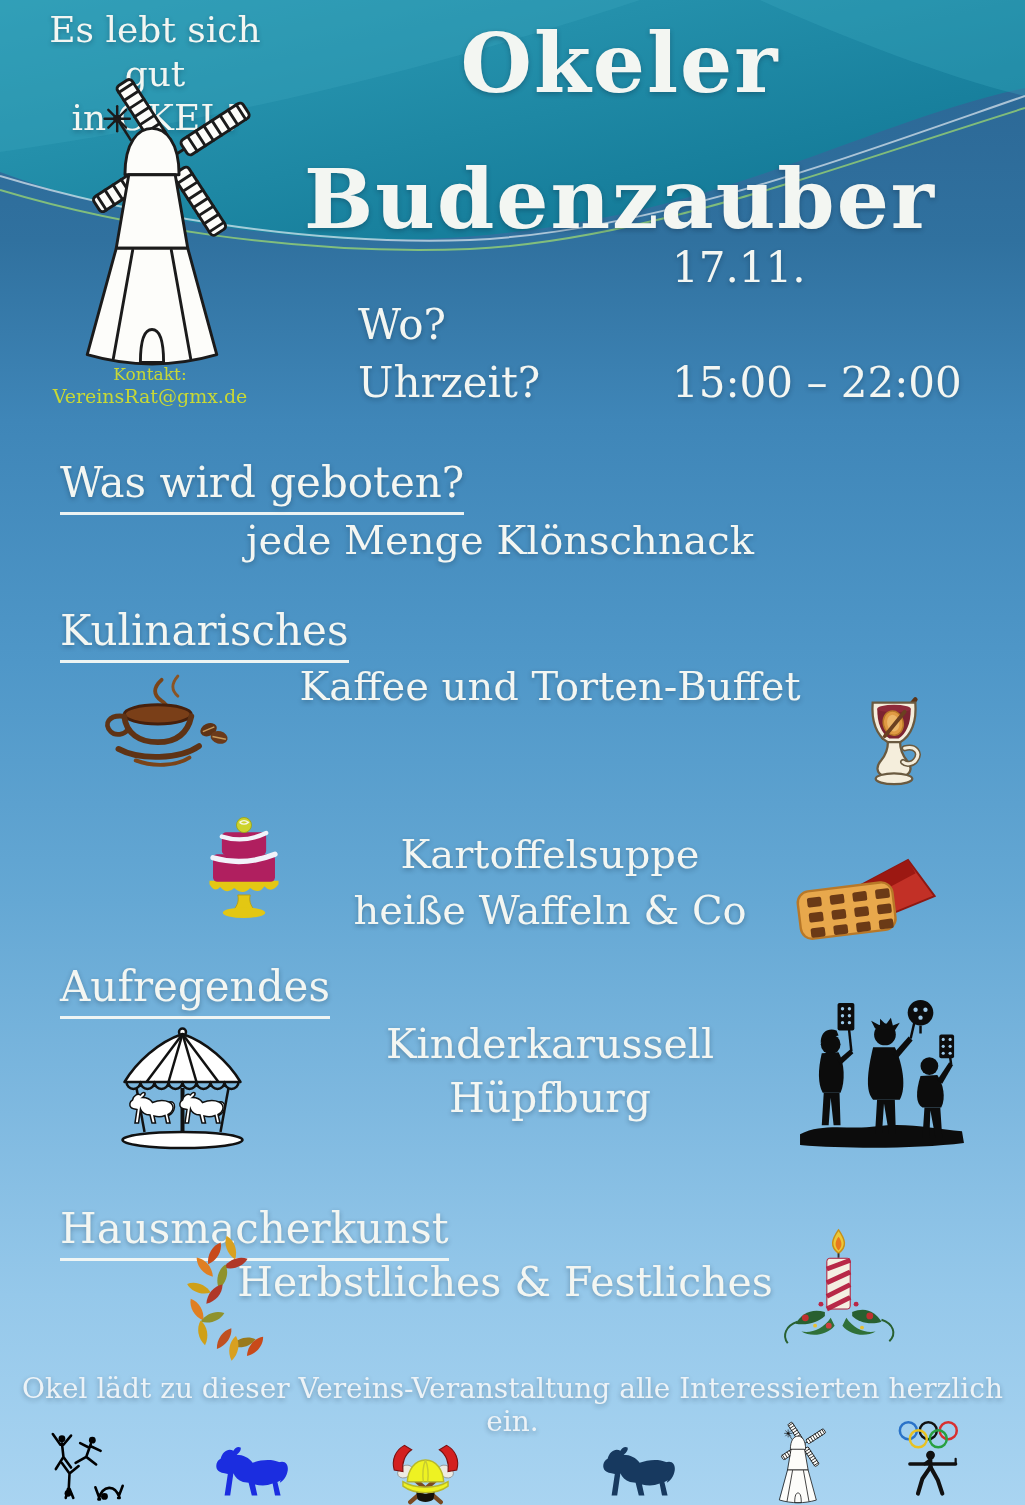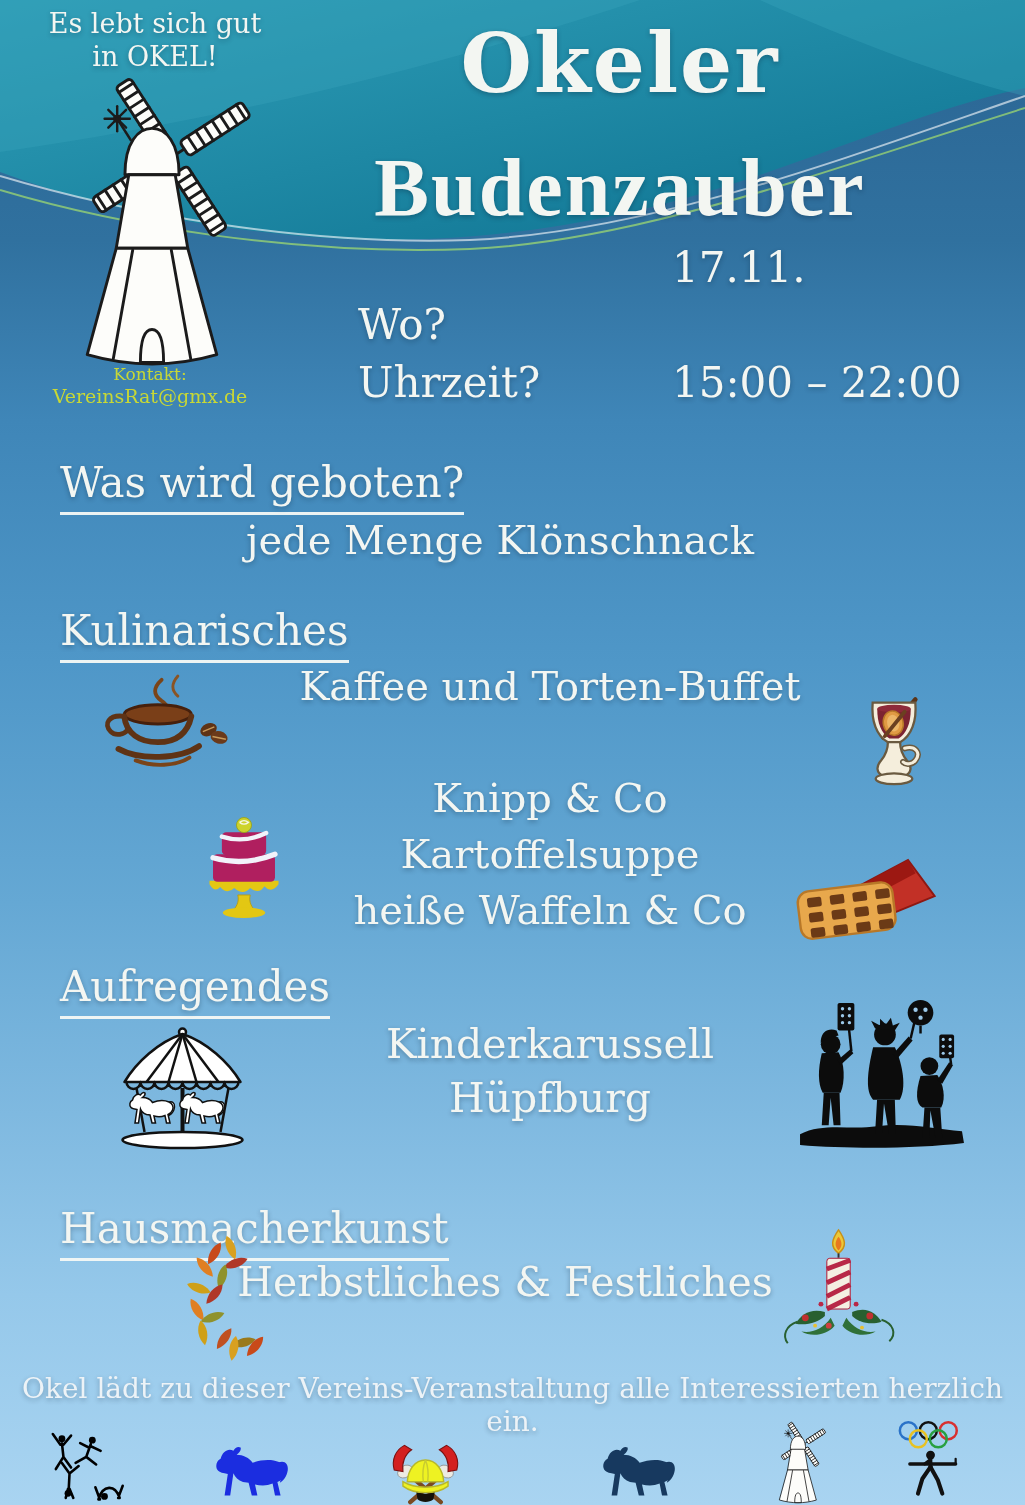--- a/index.html
+++ b/index.html
@@ -7,26 +7,26 @@
     position:relative; width:1025px; height:1505px; overflow:hidden;
     font-family:"DejaVu Serif","Liberation Serif",serif;
     color:#f3f6f2;
     background:linear-gradient(180deg,
       #2a6492 0%, #30719f 16%, #3f86b8 28%, #4f97c8 44%,
       #65a8d4 60%, #7fb9e0 74%, #95c8ea 86%, #a9d4f1 100%);
   }
   .abs{position:absolute;}
   .sh{text-shadow:0 2px 5px rgba(8,30,52,.32);}
   .center{text-align:center;}
-  .tagline{left:30px; top:8px; width:250px; font-size:27px; line-height:1.22;}
+  .tagline{left:30px; top:8px; width:250px; font-size:36px; line-height:1.22;}
   .contact{left:20px; top:364px; width:260px; color:#c8d835; line-height:1.25;}
   .contact .lbl{font-size:17px;}
   .contact .eml{font-size:19px;}
   .title-line{left:250px; width:740px; font-size:82px; font-weight:bold; letter-spacing:2px; line-height:1;}
-  .t1{top:22px;} .t2{top:147px;font-family:Liberation Serif, serif;}
+  .t1{top:22px;} .t2{top:158px;}
   .detail-label{left:358px; font-size:42px;}
   .detail-value{left:672px; font-size:42px;}
   .r0{top:243px;} .r1{top:300px;} .r2{top:358px;}
   .heading{font-size:42px;}
   .heading .u{display:inline-block; border-bottom:3px solid rgba(246,249,246,.95); padding-bottom:5px;}
   .h-offer{left:60px; top:458px;}
   .offer-sub{left:0; top:517px; width:1000px; font-size:40px;}
   .h-culinary{left:60px; top:606px;}
   .cul-item{left:150px; width:800px; font-size:40px;}
   .c0{top:663px;} .c1{top:719px;} .c2{top:775px;} .c3{top:831px;} .c4{top:887px;}
@@ -131,21 +131,20 @@
   <div class="abs detail-value r0 sh">17.11.</div>
   <div class="abs detail-label r1 sh">Wo?</div>
   <div class="abs detail-label r2 sh">Uhrzeit?</div>
   <div class="abs detail-value r2 sh">15:00 – 22:00</div>
 
   <div class="abs heading h-offer sh"><span class="u">Was wird geboten?</span></div>
   <div class="abs offer-sub center sh">jede Menge Klönschnack</div>
 
   <div class="abs cul-item c0 center sh">Kaffee und Torten-Buffet</div>
   <div class="abs heading h-culinary sh"><span class="u">Kulinarisches</span></div>
-  <div class="abs cul-item c2 center sh">Knipp &amp; Co</div>
   <div class="abs cul-item c3 center sh">Kartoffelsuppe</div>
   <div class="abs cul-item c4 center sh">heiße Waffeln &amp; Co</div>
 
   <svg class="icon" style="left:88px;top:676px;" width="152" height="94" viewBox="0 0 155 98">
     <path d="M75,4 C66,12 66,20 75,26 C83,31 82,38 76,42" fill="none" stroke="#7a4418" stroke-width="4" stroke-linecap="round"></path>
     <path d="M92,0 C85,8 85,15 92,21" fill="none" stroke="#8a5424" stroke-width="3" stroke-linecap="round"></path>
     <ellipse cx="71" cy="40" rx="35" ry="10" fill="#7a3f18" stroke="#46200c" stroke-width="3"></ellipse>
     <path d="M36,42 C38,60 52,69 71,69 C90,69 102,60 106,42" fill="none" stroke="#5f3315" stroke-width="6" stroke-linecap="round"></path>
     <path d="M36,42 C20,40 14,50 22,58 C27,63 36,61 40,56" fill="none" stroke="#5f3315" stroke-width="5" stroke-linecap="round"></path>
     <path d="M30,76 C52,88 94,87 114,73" fill="none" stroke="#5f3315" stroke-width="6" stroke-linecap="round"></path>

